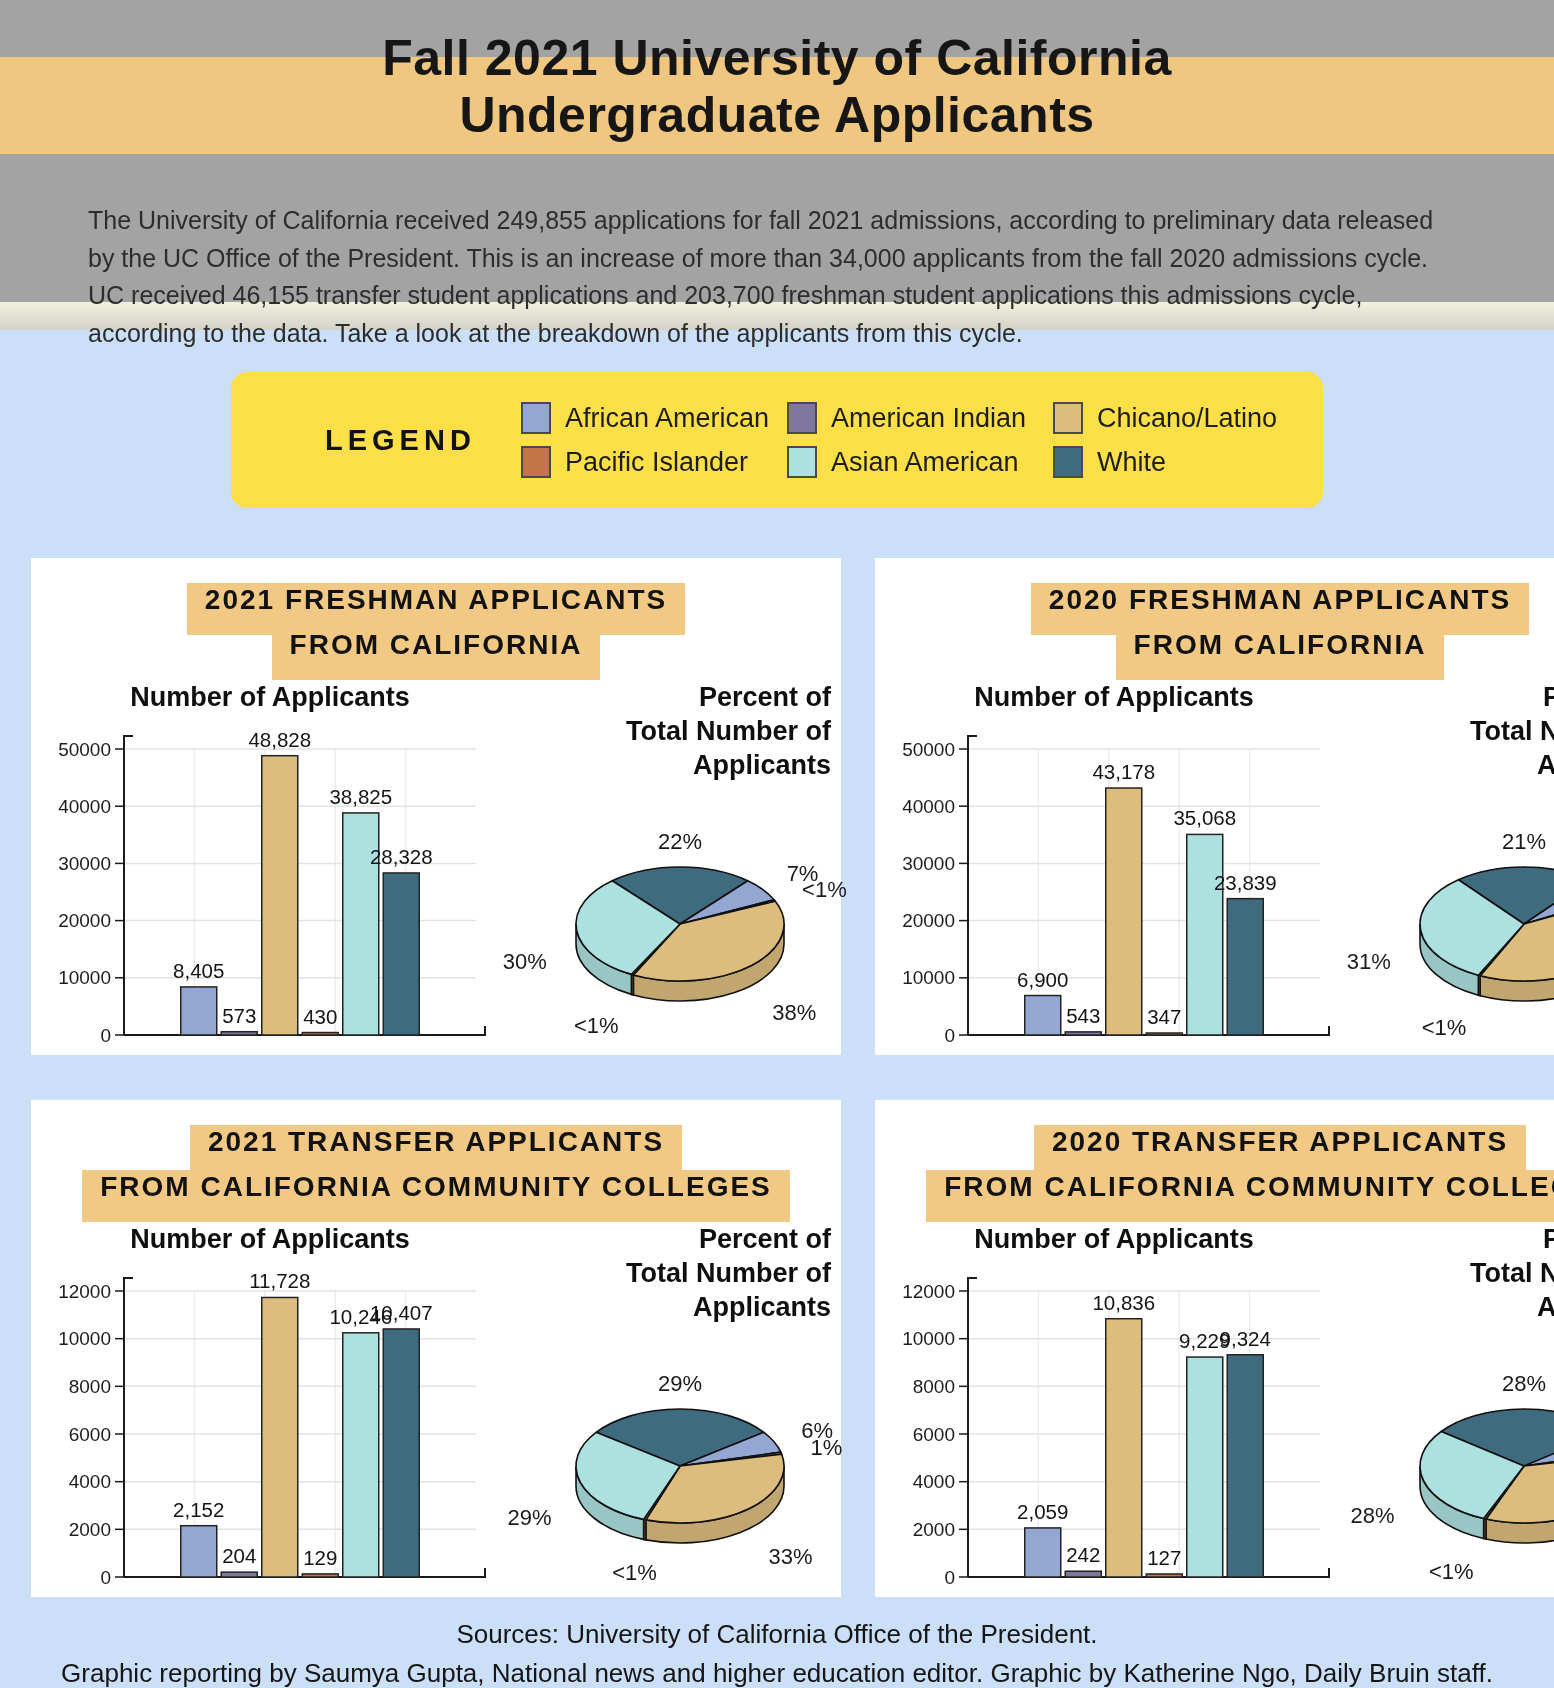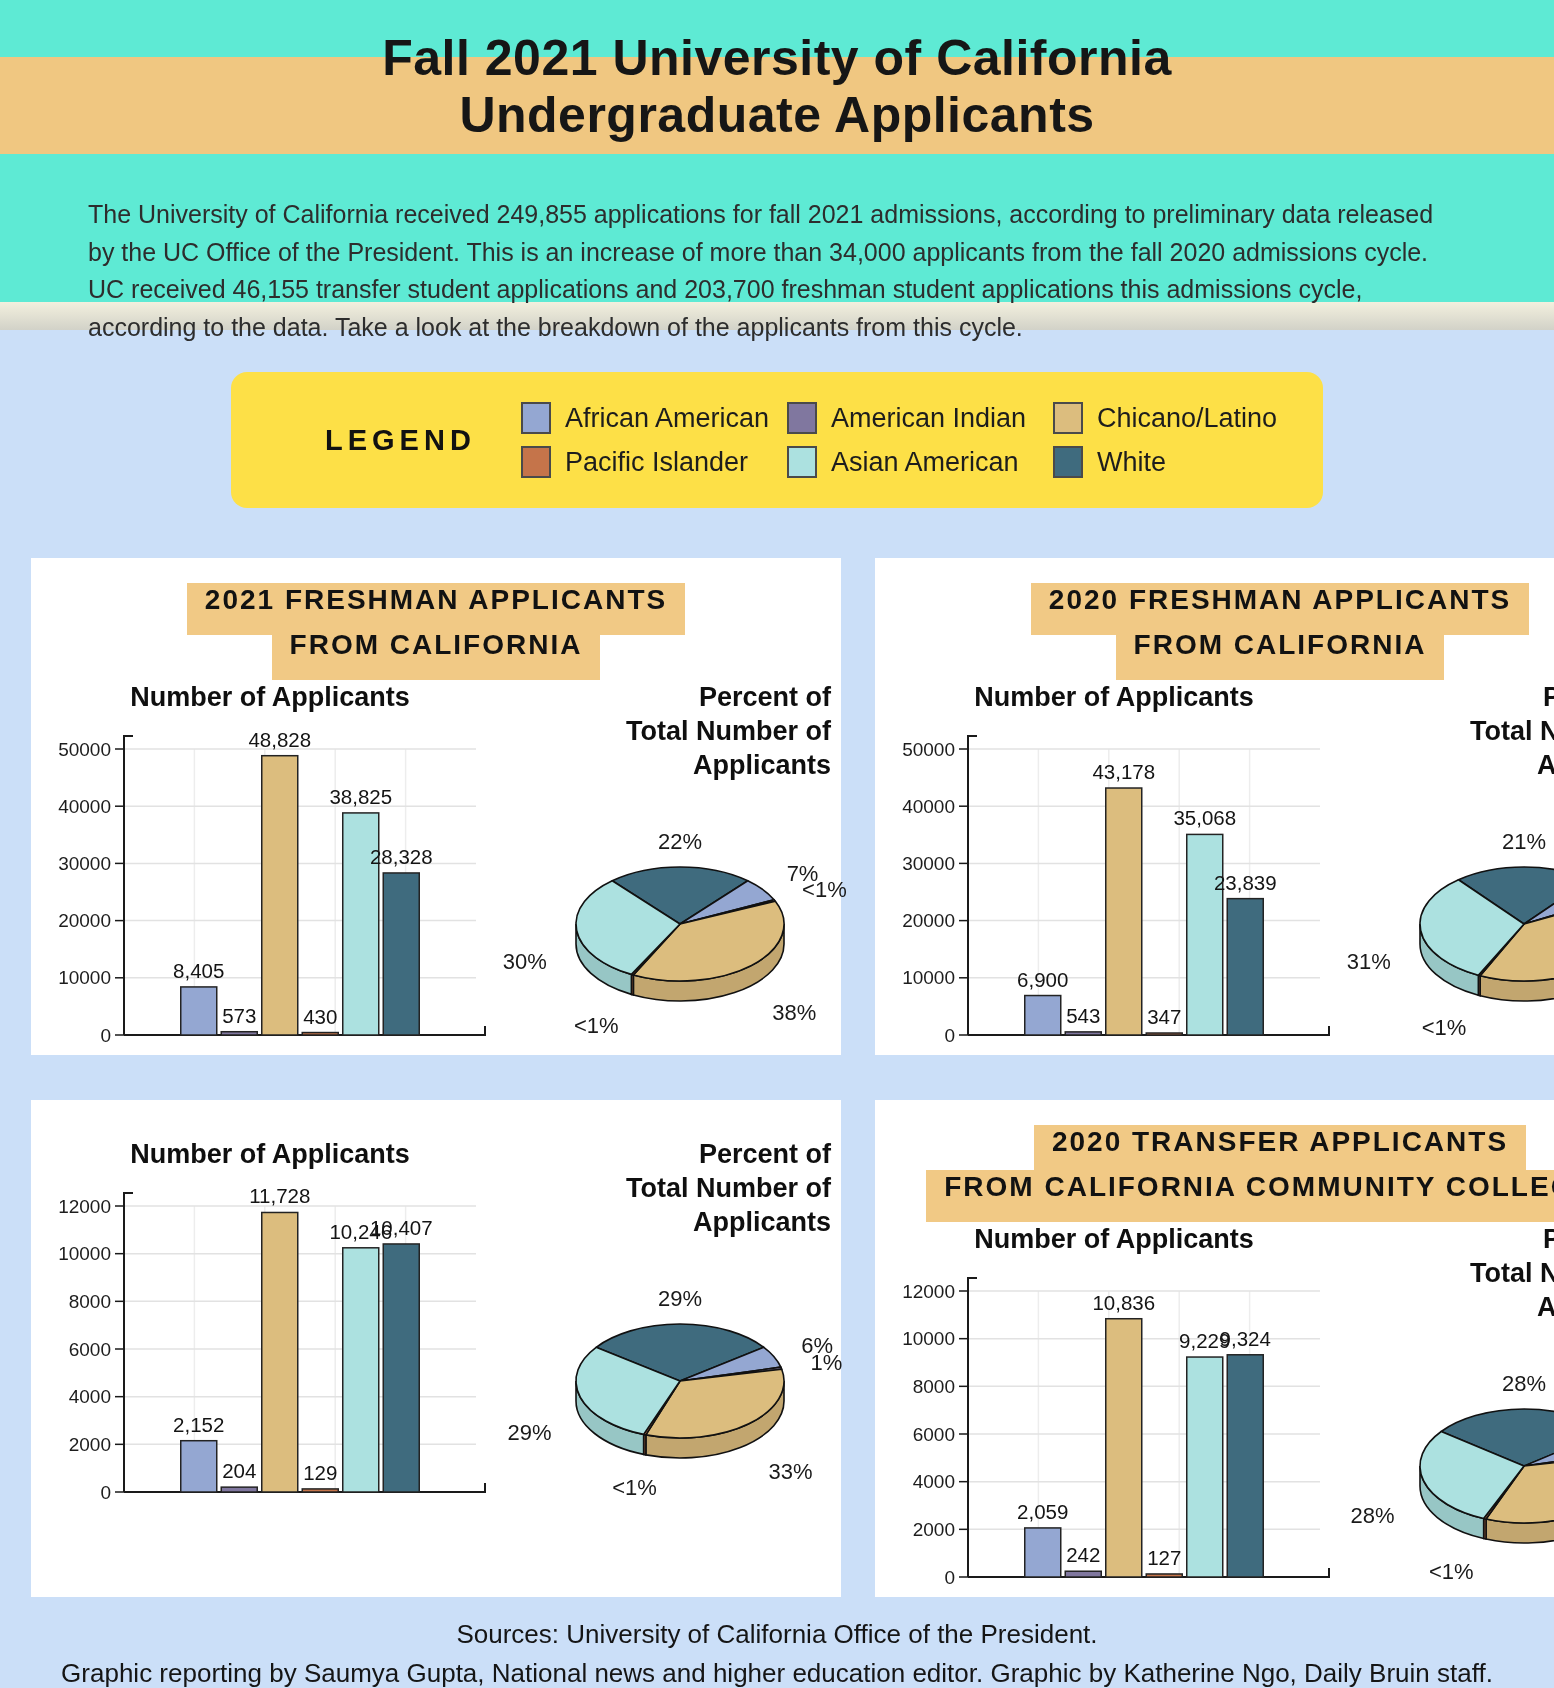--- a/index.html
+++ b/index.html
@@ -1,22 +1,22 @@
 <!DOCTYPE html>
 <html><head>
 <meta charset="utf-8">
 <style>
   html,body{margin:0;padding:0;background:#9fb6d6;font-family:"Liberation Sans",sans-serif;}
   .page{width:1554px;height:1688px;background:#cbdff8;position:relative;overflow:hidden;margin:0 auto;}
   
-  .header{position:relative;background:#5eead4;height:302px;}
+  .header{position:relative;background:#a3a3a3;height:302px;}
   .title-band{position:absolute;left:0;right:0;top:57px;height:97px;background:#f0c781;}
   .main-title{position:absolute;top:30px;left:0;width:100%;margin:0;text-align:center;
     font-size:50px;line-height:1.14;font-weight:800;color:#161616;letter-spacing:.5px;}
-  .intro{position:absolute;top:171px;left:88px;width:1378px;font-size:25px;line-height:1.5;color:#2d2d2d;}
+  .intro{position:absolute;top:177px;left:88px;width:1378px;font-size:25px;line-height:1.5;color:#2d2d2d;}
   .divider{height:28px;background:linear-gradient(#f3f0de,#d2d2c8);}
   
   .content{padding:42px 31px 0;}
   .legend-card{width:1092px;height:136px;margin:0 auto;background:#fde047;border-radius:16px;
     display:flex;align-items:center;}
   .legend-title{font-size:29px;font-weight:800;letter-spacing:5px;color:#111;margin-left:94px;width:196px;flex:none;}
   .legend-grid{display:grid;grid-template-columns:266px 266px 266px;row-gap:12px;}
   .legend-item{display:flex;align-items:center;font-size:27px;color:#1d1d1d;}
   .swatch{width:30px;height:32px;border:2px solid #4a4a4a;margin-right:14px;box-sizing:border-box;flex:none;}
   .panels{display:grid;grid-template-columns:1fr 1fr;column-gap:34px;row-gap:45px;margin-top:50px;}
@@ -232,20 +232,24 @@
                   <text x="248.1058567118625" y="203.83931977949044" text-anchor="start" font-size="22" fill="#1a1a1a" dy="0.35em">38%</text>
                   <text x="94.35517594961064" y="220.92747238634485" text-anchor="end" font-size="22" fill="#1a1a1a" dy="0.35em">&lt;1%</text>
                   <text x="18.862148604810642" y="155.40009133018327" text-anchor="end" font-size="22" fill="#1a1a1a" dy="0.35em">31%</text>
                 </svg>
               </div>
           </div>
         </div>
       </div>
 
       <div class="panel">
+        <div class="panel-title">
+          <div><span class="hl">2021 TRANSFER APPLICANTS</span></div>
+          <div class="line2"><span class="hl">FROM CALIFORNIA COMMUNITY COLLEGES</span></div>
+        </div>
         <div class="charts">
           <div class="bar-col">
             <div class="chart-sub">Number of Applicants</div>
             <div class="bar-mount">
                 <svg width="425" height="338" viewBox="0 0 425 338">
                   <line x1="136.4" y1="28" x2="136.4" y2="314" stroke="#ededed" stroke-width="1.5"></line>
                   <line x1="206.8" y1="28" x2="206.8" y2="314" stroke="#ededed" stroke-width="1.5"></line>
                   <line x1="277.2" y1="28" x2="277.2" y2="314" stroke="#ededed" stroke-width="1.5"></line>
                   <line x1="347.6" y1="28" x2="347.6" y2="314" stroke="#ededed" stroke-width="1.5"></line>
                   <line x1="66" y1="266.3333333333333" x2="418" y2="266.3333333333333" stroke="#e2e2e2" stroke-width="1.5"></line>

